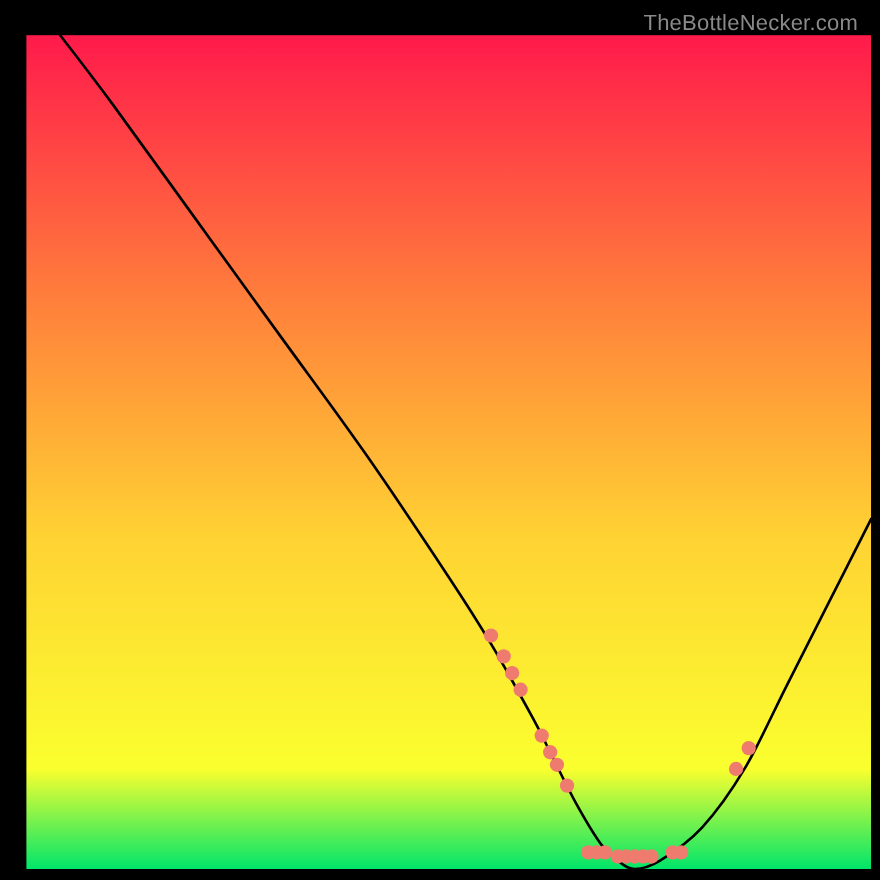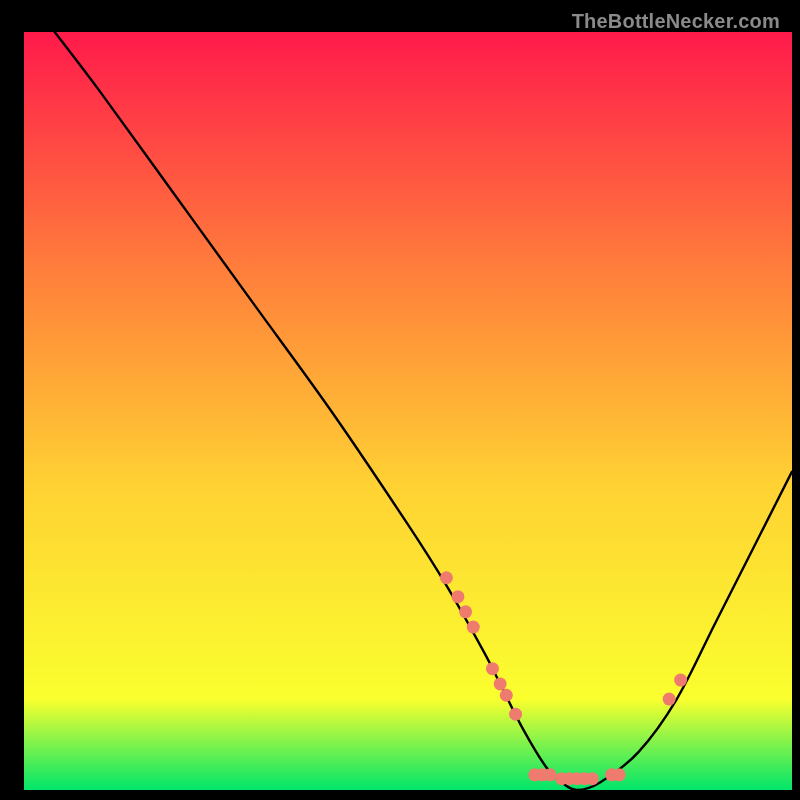--- a/index.html
+++ b/index.html
@@ -18,21 +18,21 @@
     width: 784px;
     height: 784px;
     background: #000;
   }
   .attribution {
     position: absolute;
     top: 2px;
     right: 12px;
     color: #8a8a8a;
     font-size: 20px;
-    font-weight: 700;
+    font-weight: 400;
     letter-spacing: 0.2px;
     z-index: 5;
   }
   svg {
     position: absolute;
     left: 0;
     top: 0;
   }
 </style>
 </head>

